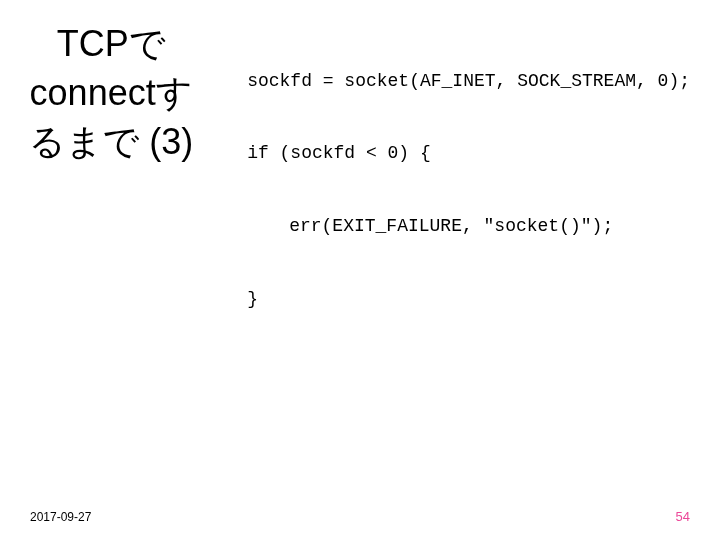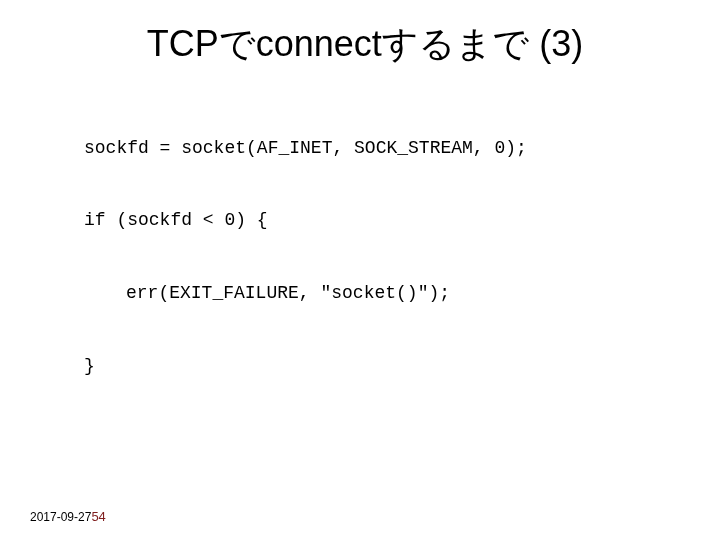--- a/index.html
+++ b/index.html
@@ -7,23 +7,23 @@
       width: 720px;
       height: 540px;
       background: #fff;
       font-family: "Helvetica Neue", Arial, "Hiragino Kaku Gothic ProN", "Meiryo", sans-serif;
       position: relative;
       overflow: hidden;
     }
     .slide {
       width: 100%;
       height: 100%;
-      padding: 20px 30px 30px 40px;
+      padding: 20px 30px 30px 19px;
       display: flex;
-      flex-direction: column;
+      flex-direction: row;
     }
     .title {
       font-size: 36px;
       font-weight: 400;
       text-align: center;
       color: #000;
       margin-bottom: 18px;
       letter-spacing: 0px;
     }
     .code-block {
@@ -36,30 +36,30 @@
     }
     .code-block .indent1 { padding-left: 42px; display: block; }
     .code-block .indent2 { padding-left: 84px; display: block; }
     .code-block .line { display: block; }
     .footer {
       position: absolute;
       bottom: 16px;
       left: 30px;
       right: 30px;
       display: flex;
-      justify-content: flex-start;
+      justify-content: space-between;
       align-items: baseline;
     }
     .date {
       font-size: 12px;
       color: #000;
     }
     .page {
       font-size: 13px;
-      color: #7f1d1d;
+      color: #ec4899;
     }
   </style>
 </head>
 <body>
 
 <div class="slide">
   <div class="title">TCPでconnectするまで (3)</div>
 
   <div class="code-block">
     <span class="indent1">sockfd = socket(AF_INET, SOCK_STREAM, 0);</span>

